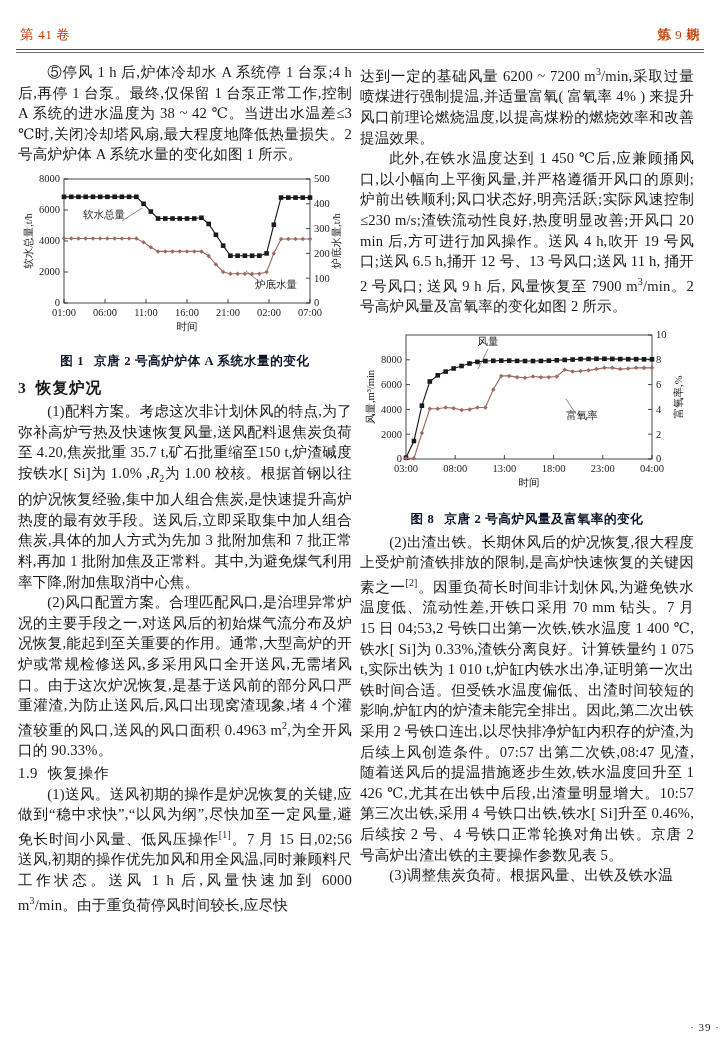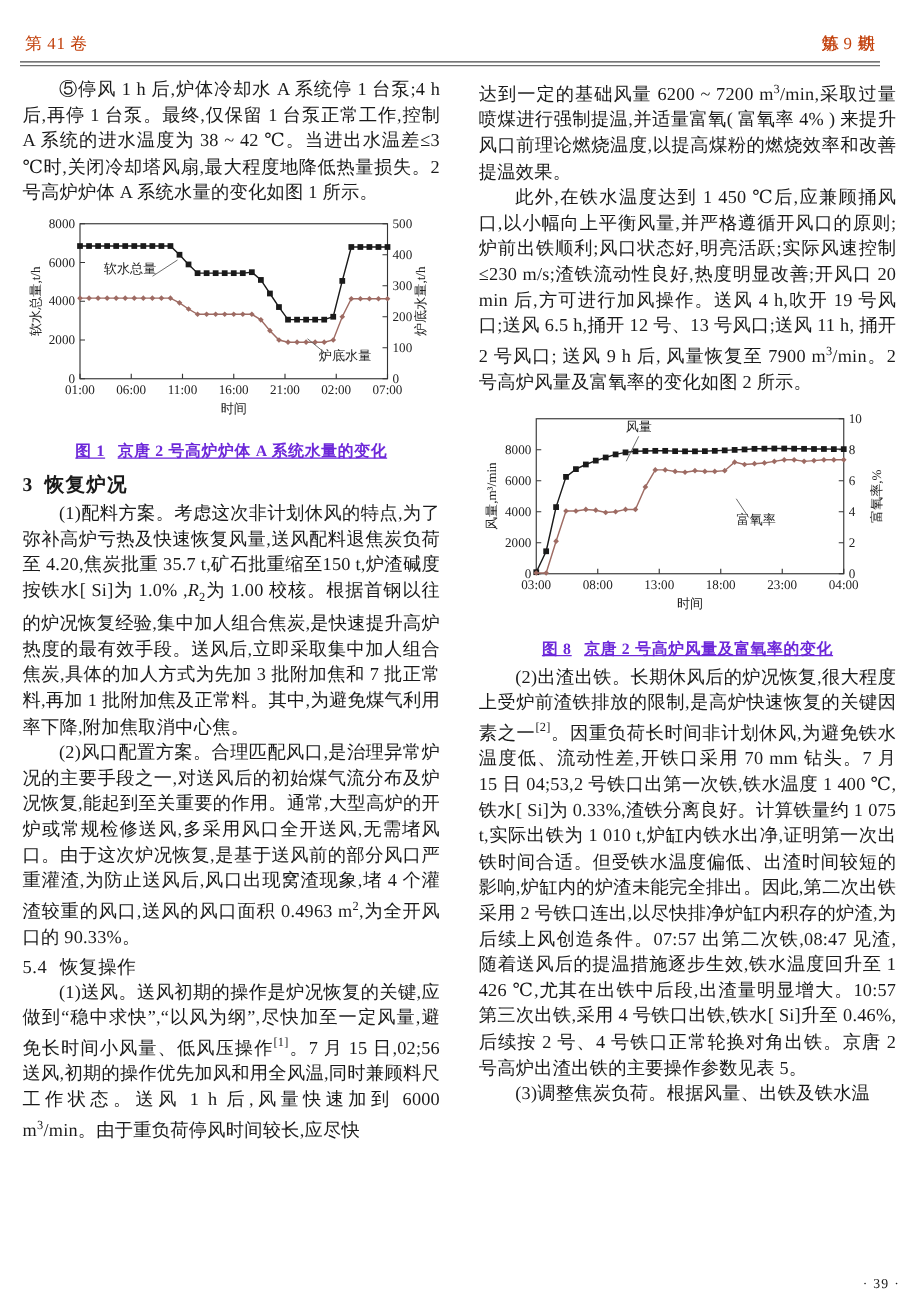--- a/index.html
+++ b/index.html
@@ -47,21 +47,21 @@
   .rule-double {
     border-top: 1.4px solid #4a4a4a;
     border-bottom: 0.8px solid #6e6e6e;
     height: 2px;
     margin: 1px 2px 0 2px;
   }
 
   
   .cols {
     display: flex;
-    gap: 31px;
+    gap: 8px;
     margin-top: 9px;
     padding: 0 4px;
   }
   .col {
     width: 334px;
     flex: 0 0 334px;
   }
 
   p.body {
     margin: 0;
@@ -95,22 +95,21 @@
   
   figure {
     margin: 6px 0 4px 0;
   }
   .figcap {
     text-align: center;
     font-size: 12.6px;
     font-weight: bold;
     letter-spacing: 0.6px;
     margin-top: 6px;
-    color: #6d28d9;
-    text-decoration: underline;
+    color: #0f172a;
   }
   .figcap .lbl { margin-right: 10px; }
   .chartbox {
     width: 334px;
     height: 176px;
     position: relative;
   }
   .chartbox.tall { height: 182px; }
   svg { display: block; }
   .axtxt {
@@ -292,21 +291,21 @@
       <h3 class="sec">
         <span class="num">3</span><span>恢复炉况</span>
       </h3>
 
 
       <p class="body indent"><span>(1)配料方案。考虑这次非计划休风的特点,为了弥补高炉亏热及快速恢复风量,送风配料退焦炭负荷至 4.20,焦炭批重 35.7 t,矿石批重缩至150 t,炉渣碱度按铁水[ Si]为 1.0% ,</span><span class="ital">R</span><sub>2</sub><span>为 1.00 校核。根据首钢以往的炉况恢复经验,集中加人组合焦炭,是快速提升高炉热度的最有效手段。送风后,立即采取集中加人组合焦炭,具体的加人方式为先加 3 批附加焦和 7 批正常料,再加 1 批附加焦及正常料。其中,为避免煤气利用率下降,附加焦取消中心焦。</span></p>
 
       <p class="body indent"><span>(2)风口配置方案。合理匹配风口,是治理异常炉况的主要手段之一,对送风后的初始煤气流分布及炉况恢复,能起到至关重要的作用。通常,大型高炉的开炉或常规检修送风,多采用风口全开送风,无需堵风口。由于这次炉况恢复,是基于送风前的部分风口严重灌渣,为防止送风后,风口出现窝渣现象,堵 4 个灌渣较重的风口,送风的风口面积 0.4963 m</span><sup>2</sup><span>,为全开风口的 90.33%。</span></p>
 
       <h4 class="subsec">
-        <span class="num">5.4</span><span>恢复操作</span>
+        <span class="num">1.9</span><span>恢复操作</span>
       </h4>
 
       <p class="body indent"><span>(1)送风。送风初期的操作是炉况恢复的关键,应做到“稳中求快”,“以风为纲”,尽快加至一定风量,避免长时间小风量、低风压操作</span><sup>[1]</sup><span>。7 月 15 日,02;56 送风,初期的操作优先加风和用全风温,同时兼顾料尺工作状态。送风 1 h 后,风量快速加到 6000 m</span><sup>3</sup><span>/min。由于重负荷停风时间较长,应尽快</span></p>
     </div>
 
     <div class="col">
 
       <p class="body"><span>达到一定的基础风量 6200 ~ 7200 m</span><sup>3</sup><span>/min,采取过量喷煤进行强制提温,并适量富氧( 富氧率 4% ) 来提升风口前理论燃烧温度,以提高煤粉的燃烧效率和改善提温效果。</span></p>
 
       <p class="body indent"><span>此外,在铁水温度达到 1 450 ℃后,应兼顾捅风口,以小幅向上平衡风量,并严格遵循开风口的原则;炉前出铁顺利;风口状态好,明亮活跃;实际风速控制≤230 m/s;渣铁流动性良好,热度明显改善;开风口 20 min 后,方可进行加风操作。送风 4 h,吹开 19 号风口;送风 6.5 h,捅开 12 号、13 号风口;送风 11 h, 捅开 2 号风口; 送风 9 h 后, 风量恢复至 7900 m</span><sup>3</sup><span>/min。2 号高炉风量及富氧率的变化如图 2 所示。</span></p>

